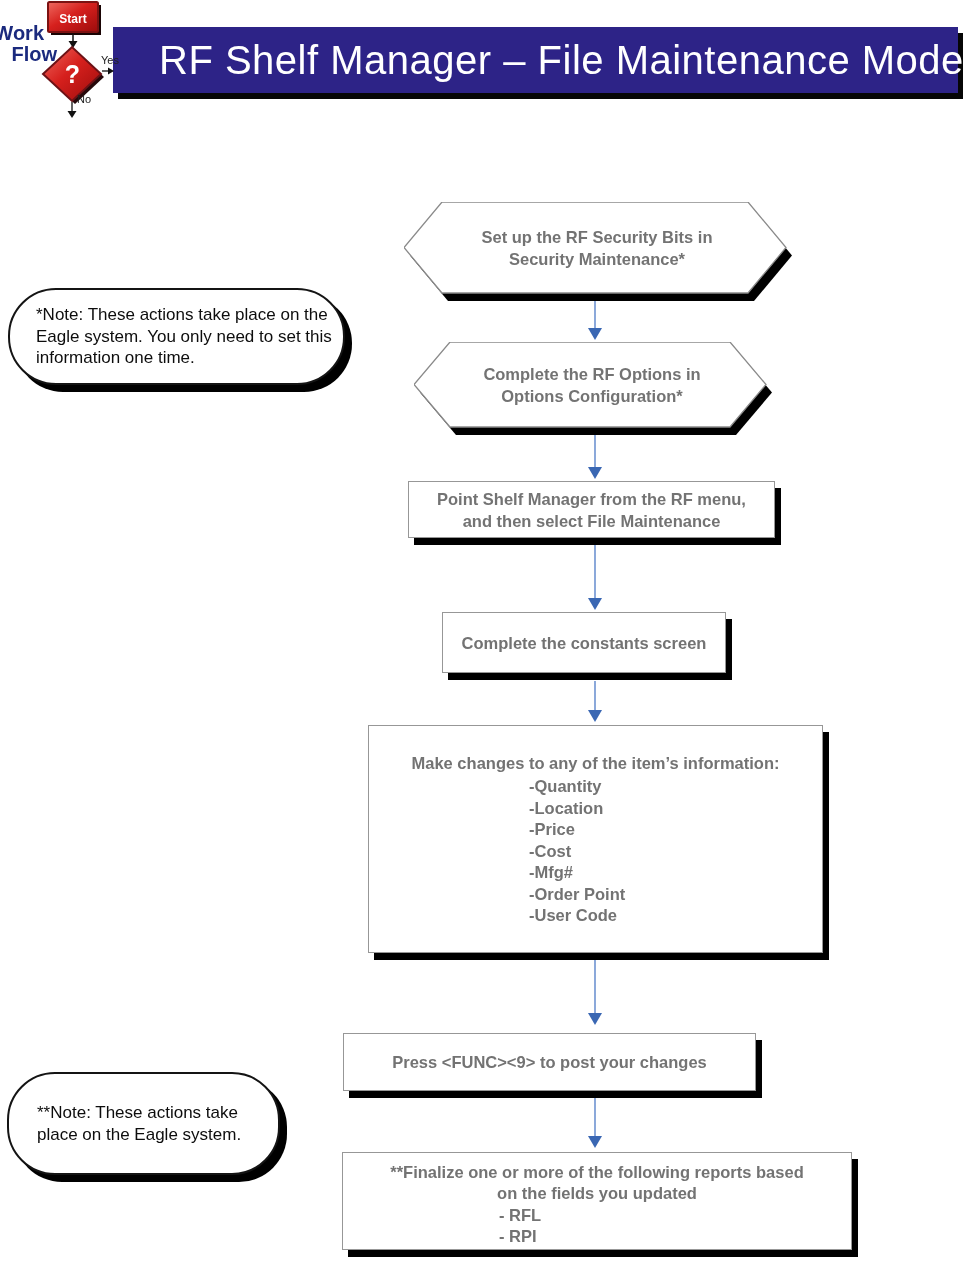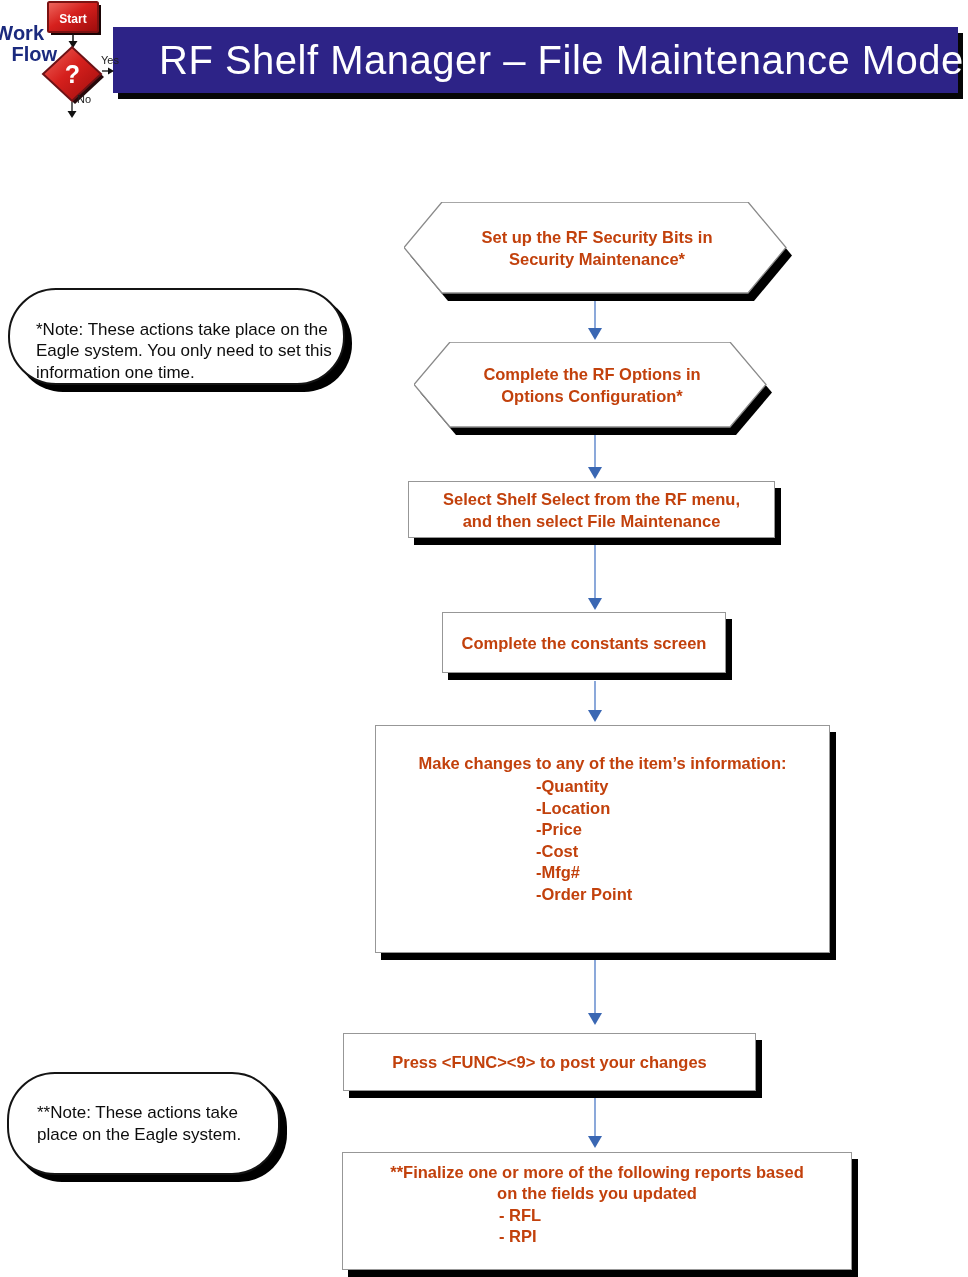--- a/index.html
+++ b/index.html
@@ -7,21 +7,21 @@
           font-family:"Liberation Sans","DejaVu Sans",sans-serif;}
   svg{display:block;}
 
   
   .titlebar{position:absolute;left:113px;top:27px;width:837px;height:66px;
             background:#2d2387;box-shadow:5px 6px 0 #060606;
             display:flex;align-items:center;padding-left:8px;}
   .titlebar span{color:#ffffff;font-size:40px;padding-left:38px;white-space:nowrap;letter-spacing:.5px;}
 
   
-  .node-text{color:#c2410c;font-weight:bold;font-size:16.5px;line-height:22px;text-align:center;}
+  .node-text{color:#737373;font-weight:bold;font-size:16.5px;line-height:22px;text-align:center;}
   .rectnode{position:absolute;background:#fff;border:1px solid #979797;box-sizing:border-box;
             box-shadow:6px 7px 0 #000;display:flex;flex-direction:column;
             align-items:center;justify-content:center;z-index:2;}
   .hexwrap{position:absolute;z-index:2;}
   .hexwrap .hex-text{position:absolute;left:0;right:6px;top:0;bottom:9px;display:flex;
             flex-direction:column;align-items:center;justify-content:center;}
   .line{display:block;}
 
   
   .bignode{position:absolute;background:#fff;border:1px solid #979797;box-sizing:border-box;
@@ -125,56 +125,57 @@
       <polygon transform="translate(6,8)" points="0,42.5 36,0 316,0 352,42.5 316,85 36,85" fill="#000"></polygon>
       <polygon points="0,42.5 36,0 316,0 352,42.5 316,85 36,85" fill="#fff" stroke="#8a8a8a" stroke-width="1.3"></polygon>
     </svg>
     <div class="hex-text node-text">
       <span class="line">Complete the RF Options in</span>
       <span class="line">Options Configuration*</span>
     </div>
   </div>
 
   <div class="rectnode node-text" style="left:408px;top:481px;width:367px;height:57px;">
-    <span class="line">Select Shelf Select from the RF menu,</span>
+    <span class="line">Point Shelf Manager from the RF menu,</span>
     <span class="line">and then select File Maintenance</span>
   </div>
 
   <div class="rectnode node-text" style="left:442px;top:612px;width:284px;height:61px;">
     <span class="line">Complete the constants screen</span>
   </div>
 
-  <div class="bignode node-text" style="left:368px;top:725px;width:455px;height:228px;margin-left:7px;">
+  <div class="bignode node-text" style="left:368px;top:725px;width:455px;height:228px;">
     <div class="heading">Make changes to any of the item’s information:</div>
     <div class="items">
       <span class="line">-Quantity</span>
       <span class="line">-Location</span>
       <span class="line">-Price</span>
       <span class="line">-Cost</span>
       <span class="line">-Mfg#</span>
       <span class="line">-Order Point</span>
+      <span class="line">-User Code</span>
     </div>
   </div>
 
   <div class="rectnode node-text" style="left:343px;top:1027px;width:413px;height:58px;margin-top:6px;">
     <span class="line">Press &lt;FUNC&gt;&lt;9&gt; to post your changes</span>
   </div>
 
-  <div class="bignode finalnode node-text" style="left:342px;top:1152px;width:510px;height:118px;">
+  <div class="bignode finalnode node-text" style="left:342px;top:1152px;width:510px;height:98px;">
     <div class="heading">
       <span class="line">**Finalize one or more of the following reports based</span>
       <span class="line">on the fields you updated</span>
     </div>
     <div class="items">
       <span class="line">- RFL</span>
       <span class="line">- RPI</span>
     </div>
   </div>
 
-  <div class="note note1-pad" style="left:8px;top:288px;width:337px;height:97px;justify-content:flex-end;">
+  <div class="note note1-pad" style="left:8px;top:288px;width:337px;height:97px;">
     <span class="line">*Note: These actions take place on the</span>
     <span class="line">Eagle system. You only need to set this</span>
     <span class="line">information one time.</span>
   </div>
 
   <div class="note note2-pad" style="left:7px;top:1072px;width:273px;height:103px;">
     <span class="line">**Note: These actions take</span>
     <span class="line">place on the Eagle system.</span>
   </div>
 

